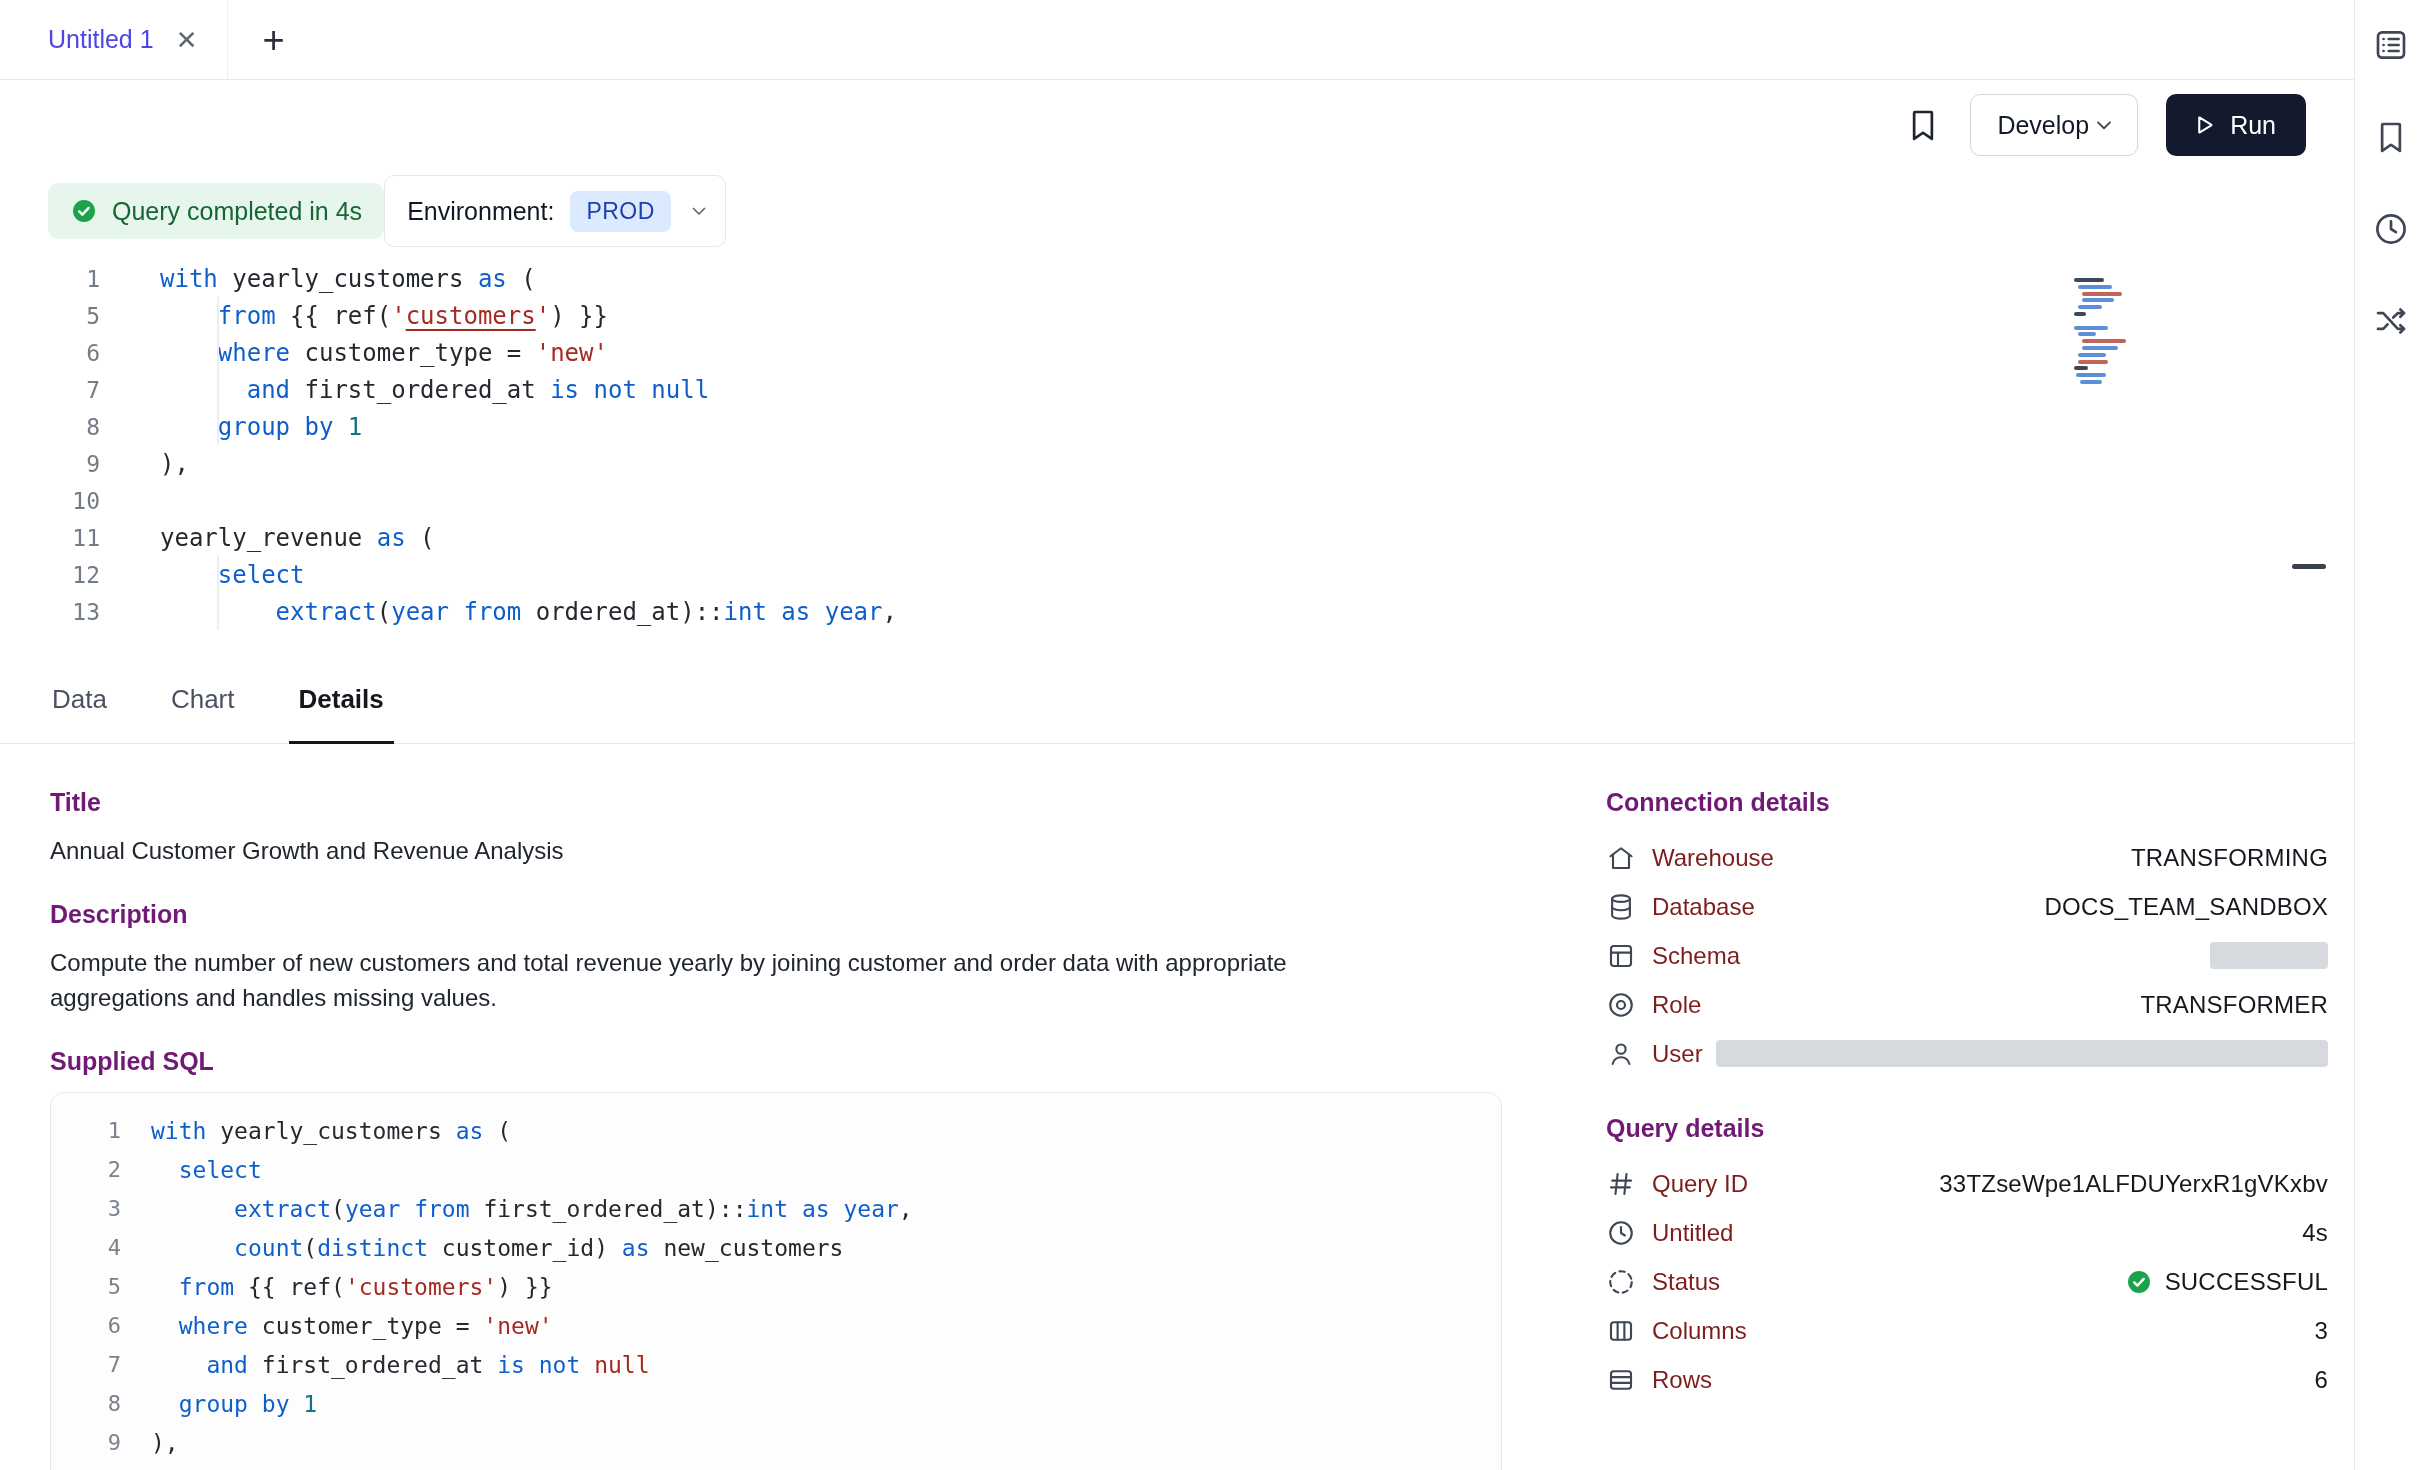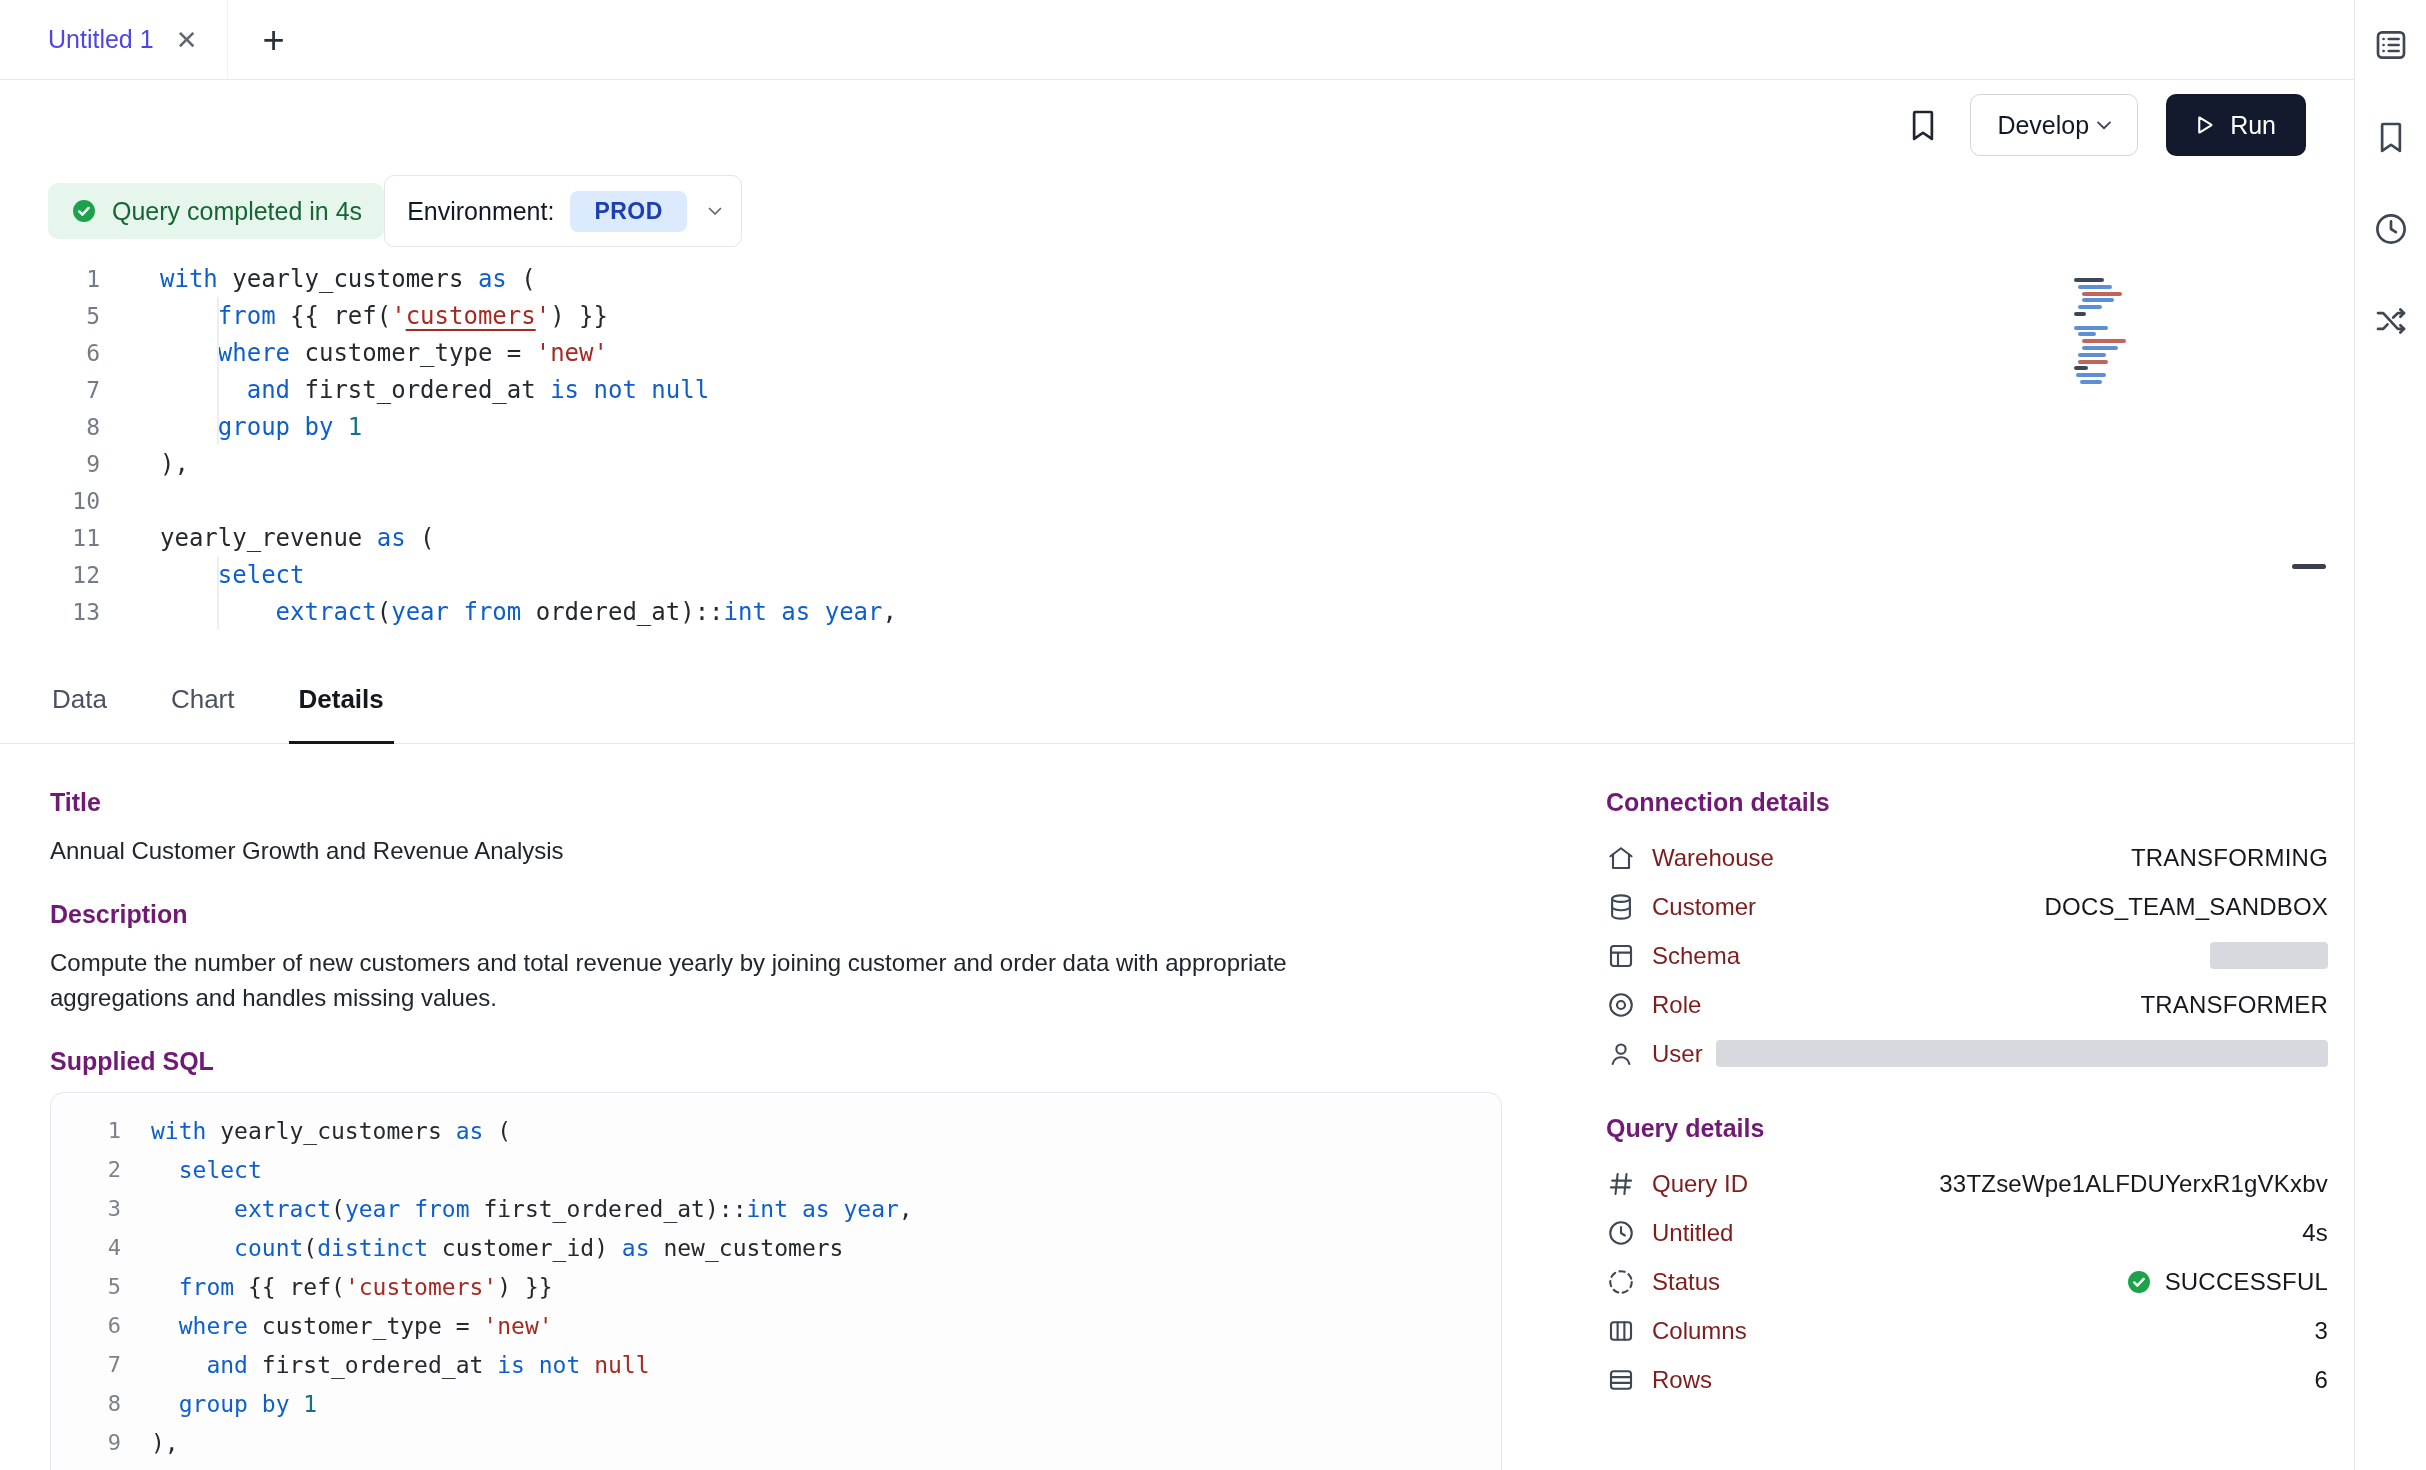--- a/index.html
+++ b/index.html
@@ -31,22 +31,22 @@
   .btn-run{height:62px;padding:0 30px 0 22px;background:var(--run_bg);color:#fff;gap:12px}
   .btn-run .play{width:30px;height:30px;color:#fff}
 
   
   .statusrow{height:82px;display:flex;align-items:center;padding-left:48px}
   .success-pill{display:flex;align-items:center;gap:14px;background:var(--success_bg);color:var(--success_fg);
     height:56px;padding:0 22px;border-radius:10px;font-size:25px}
   .success-pill .ck{width:28px;height:28px}
   .env{display:flex;align-items:center;gap:16px;height:72px;padding:0 14px 0 22px;border:1px solid #E3E6EA;
     border-radius:10px;font-size:25px;color:#111827;cursor:pointer}
-  .env-badge{background:var(--env_badge_bg);color:var(--env_badge_fg);border-radius:8px;padding:7px 24px;
-    font-size:23px;font-weight:700;letter-spacing:.5px}
+  .env-badge{background:var(--env_badge_bg);color:var(--env_badge_fg);border-radius:8px;padding:7px 16px;
+    font-size:23px;font-weight:400;letter-spacing:.5px}
   .env .chev{width:24px;height:24px;color:#5F6673}
 
   
   .editor{position:relative;height:406px;padding-top:8px;
     font-family:"DejaVu Sans Mono","Liberation Mono",monospace;font-size:24px}
   .editor .cline{height:37px;display:flex;align-items:center;white-space:pre}
   .editor .lnum{width:100px;text-align:right;color:#737B87;flex:none;font-size:23px}
   .editor .ctext{margin-left:60px}
   .tk-kw{color:var(--keyword)}
   .tk-str{color:var(--string)}
@@ -227,21 +227,21 @@
               </span>
             </div>
             <div class="drow">
               <span class="ricon">
                 <svg viewBox="0 0 24 24" fill="none" stroke="currentColor" stroke-width="1.7" stroke-linecap="round" stroke-linejoin="round">
                   <ellipse cx="12" cy="5.3" rx="7.1" ry="2.6"></ellipse>
                   <path d="M4.9 5.3v13.4c0 1.44 3.18 2.6 7.1 2.6s7.1-1.16 7.1-2.6V5.3"></path>
                   <path d="M4.9 12c0 1.44 3.18 2.6 7.1 2.6s7.1-1.16 7.1-2.6"></path>
                 </svg>
               </span>
-              <span class="rlabel">Customer</span>
+              <span class="rlabel">Database</span>
               <span class="rvalue">
                 <span>DOCS_TEAM_SANDBOX</span>
               </span>
             </div>
             <div class="drow">
               <span class="ricon">
                 <svg viewBox="0 0 24 24" fill="none" stroke="currentColor" stroke-width="1.7" stroke-linecap="round" stroke-linejoin="round">
                   <rect x="4" y="4" width="16" height="16" rx="2.2"></rect>
                   <path d="M4 9.3h16M9.6 9.3V20"></path>
                 </svg>

